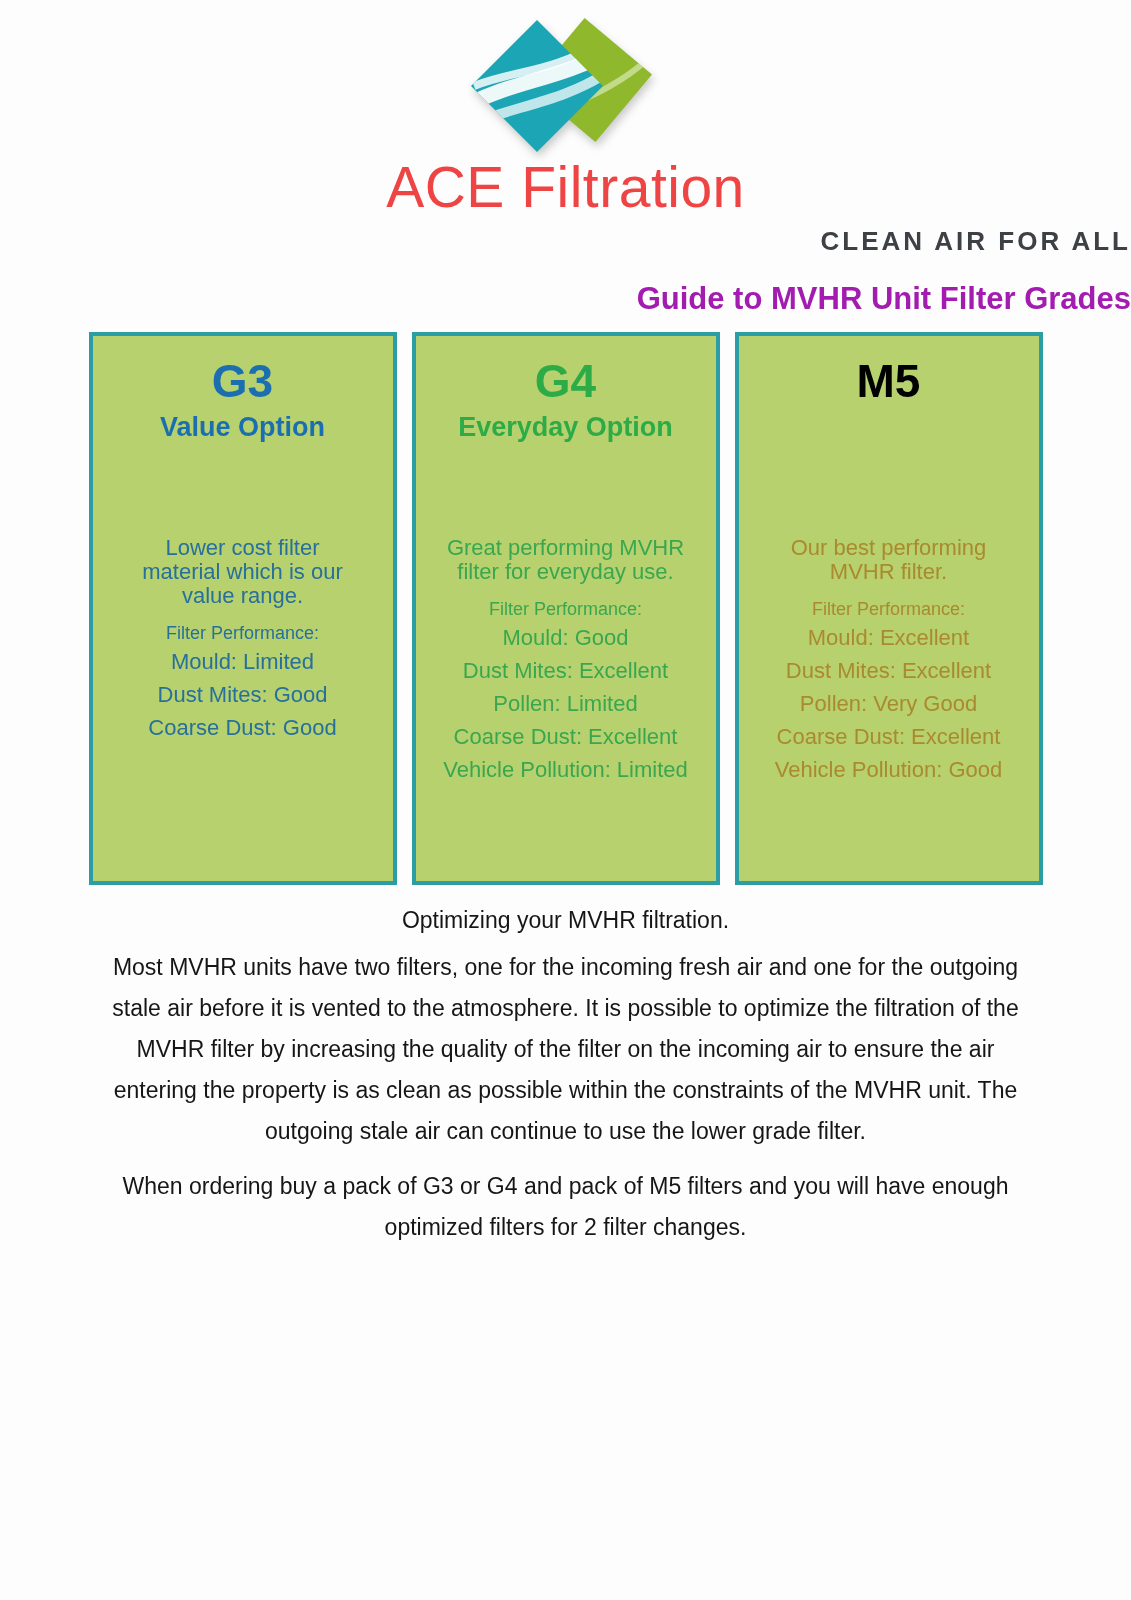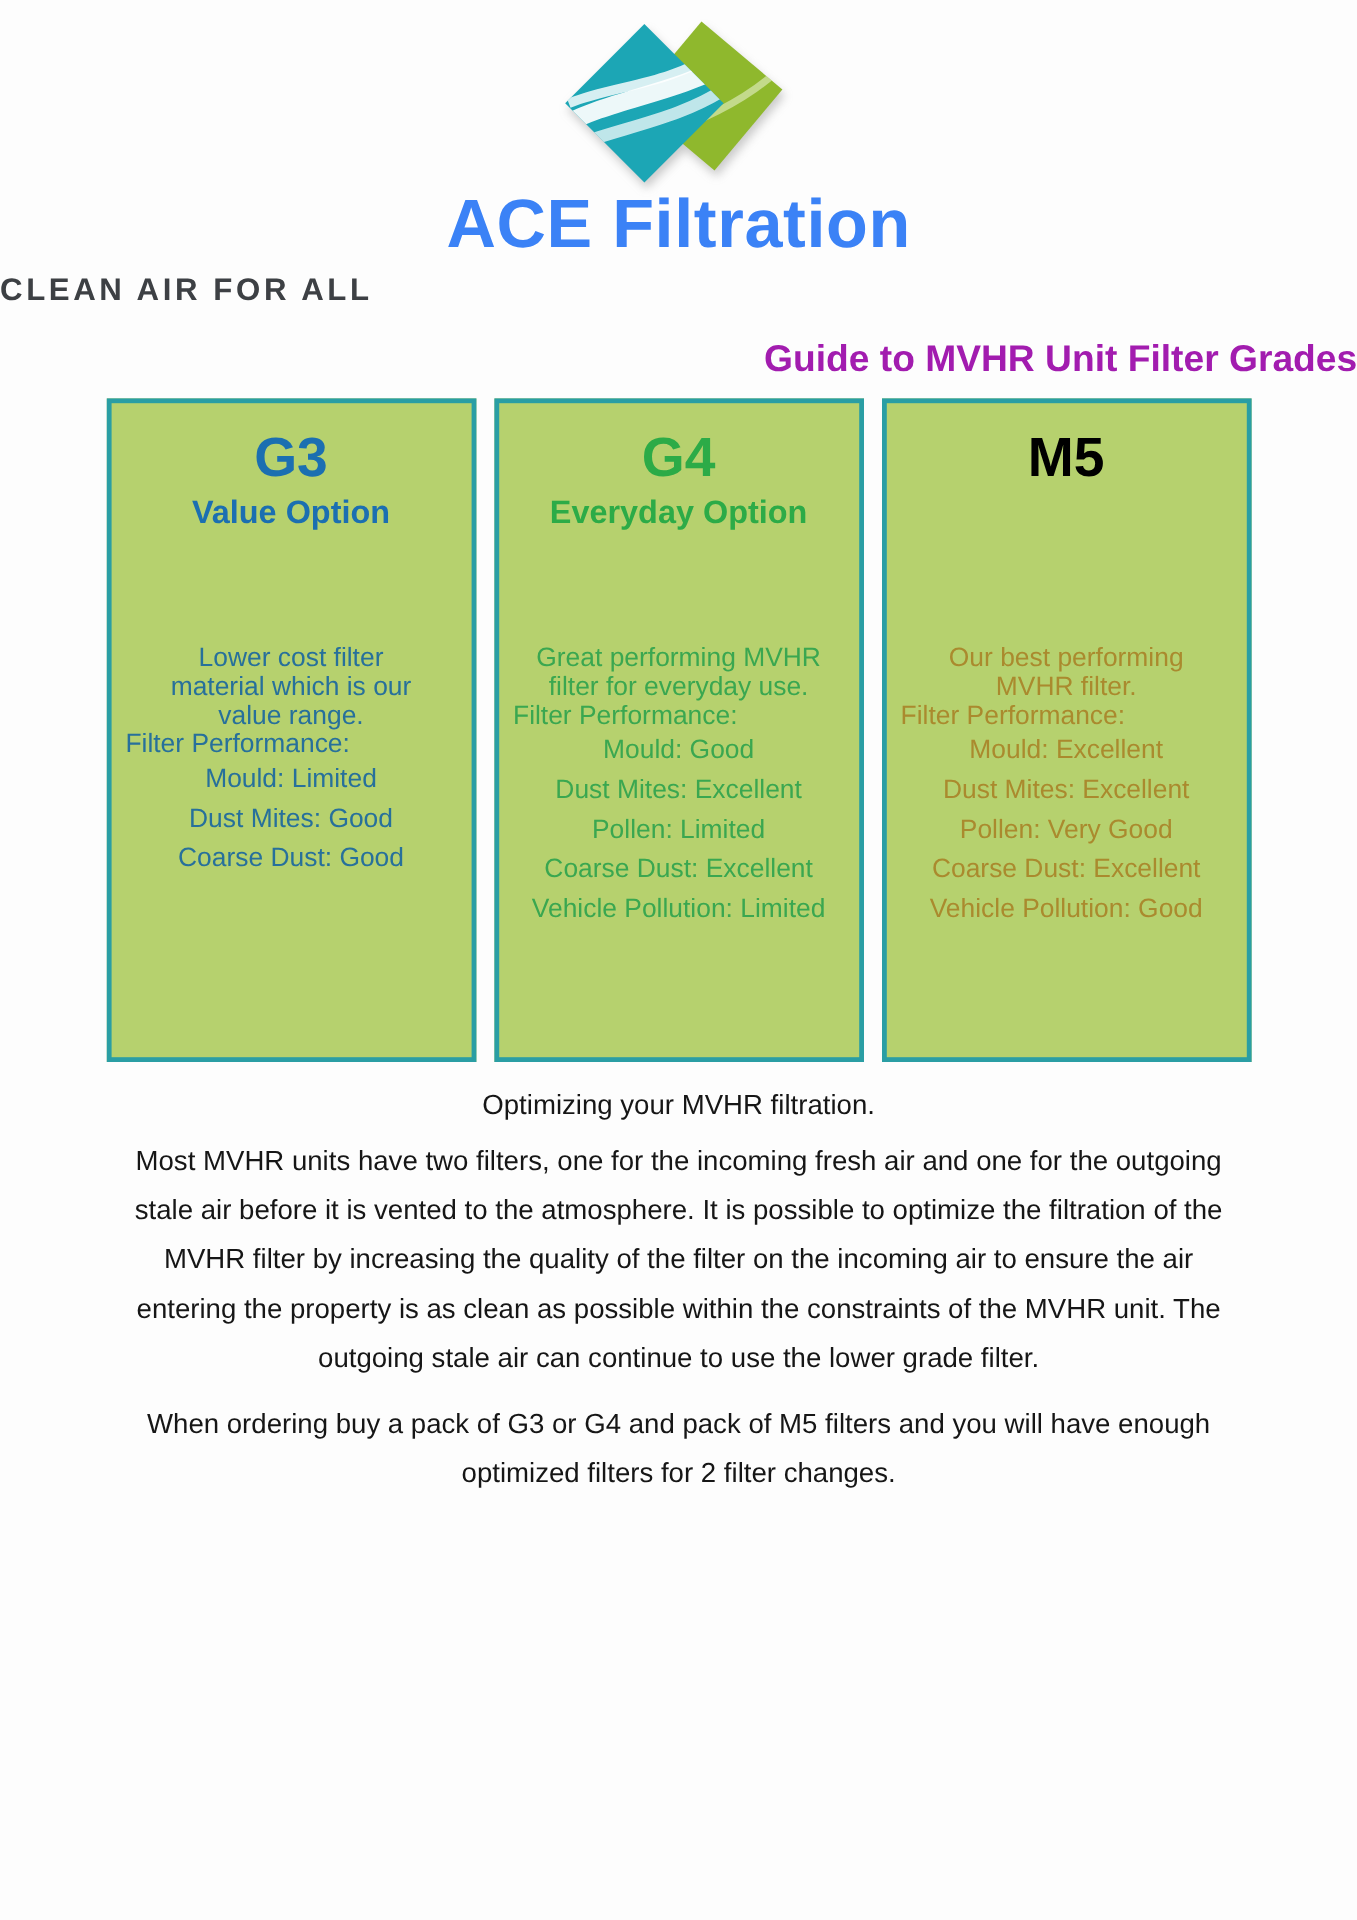--- a/index.html
+++ b/index.html
@@ -7,25 +7,25 @@
   body { font-family: "Liberation Sans", "DejaVu Sans", sans-serif; }
   .page {
     width: 1131px; min-height: 1600px; margin: 0 auto; background: #fdfdfd;
     overflow: hidden; position: relative;
   }
   
   .logo-wrap { text-align: center; padding-top: 14px; }
   .logo-svg { display: block; margin: 0 auto; margin-left: 440px;
     filter: drop-shadow(2px 5px 4px rgba(110,110,110,0.35)); }
   .brand-name {
-    font-size: 57px; font-weight: 700; letter-spacing: 0.5px;
-    color: #3b82f6; margin-top: 4px; line-height: 1.05;
+    font-size: 57px; font-weight: 400; letter-spacing: 0.5px;
+    color: #ef4444; margin-top: 4px; line-height: 1.05;
   }
   .brand-tagline {
-    text-align: left; font-size: 26px; font-weight: 700; letter-spacing: 3px;
+    text-align: right; font-size: 26px; font-weight: 700; letter-spacing: 3px;
     color: #3d4044; margin-top: 8px;
   }
   .doc-title {
     text-align: right; font-size: 31px; font-weight: 700; color: #a21caf;
     margin-top: 24px;
   }
   
   .cards {
     display: flex; justify-content: center; gap: 15px; margin-top: 15px;
   }
@@ -38,21 +38,21 @@
   .card-subtitle {
     text-align: center; font-size: 27px; font-weight: 700; line-height: 1.15;
     margin: 6px auto 0 auto; max-width: 250px;
   }
   .card-desc {
     text-align: center; font-size: 22px; line-height: 24px; margin: 0 auto;
   }
   .card--g3 .card-desc { max-width: 218px; }
   .card--g4 .card-desc { max-width: 262px; }
   .card--m5 .card-desc { max-width: 240px; }
-  .perf-label { font-size: 22px; line-height: 24px; }
+  .perf-label { text-align: center; font-size: 18px; line-height: 24px; margin-top: 13px; }
   .perf-list { text-align: center; font-size: 22px; line-height: 33px; }
   .card--g3 .card-grade, .card--g3 .card-subtitle { color: #1b6fb1; }
   .card--g3 .card-desc, .card--g3 .perf-label, .card--g3 .perf-list { color: #27709b; }
   .card--g4 .card-grade, .card--g4 .card-subtitle { color: #2cab47; }
   .card--g4 .card-desc, .card--g4 .perf-label, .card--g4 .perf-list { color: #3aa750; }
   .card--m5 .card-grade, .card--m5 .card-subtitle { color: #000000; }
   .card--m5 .card-desc, .card--m5 .perf-label, .card--m5 .perf-list { color: #aa8a2e; }
   
   .body-text { margin-top: 20px; }
   .body-heading {

